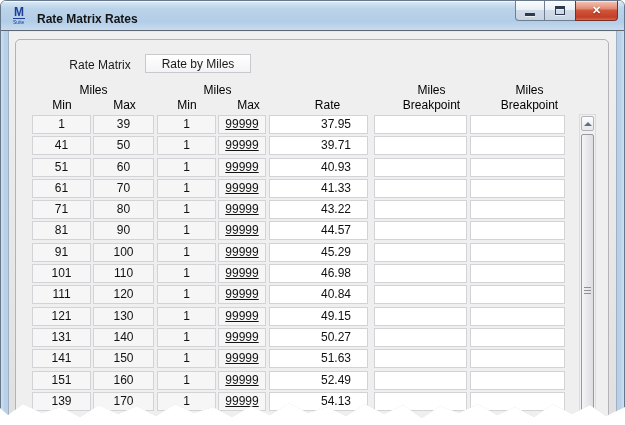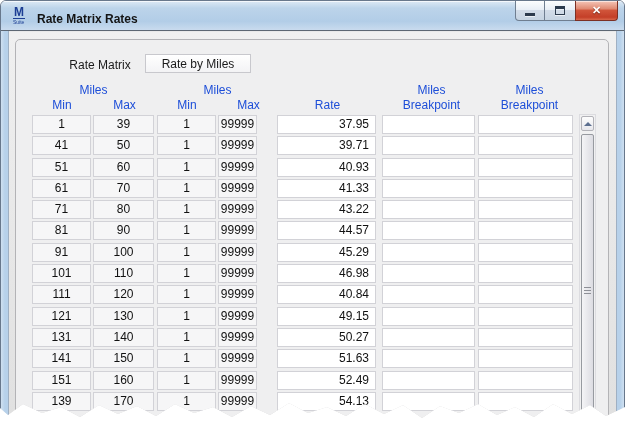--- a/index.html
+++ b/index.html
@@ -91,35 +91,35 @@
   
   .tab { position: absolute; height: 19px; font-size: 12px; color: #1a1a1a;
          display: flex; align-items: center; justify-content: center; cursor: default; margin-left: 40px; }
   .tab-inactive { left: 18px; top: 23px; width: 66px; }
   .tab-active {
     left: 96px; top: 22px; width: 106px;
     background: linear-gradient(180deg, #ffffff, #f3f3f5);
     border: 1px solid #c8c8cd;
   }
   
-  .hdr { position: absolute; font-size: 12px; color: #1d4ed8; text-align: center; height: 14px; line-height: 14px; }
+  .hdr { position: absolute; font-size: 12px; color: #000000; text-align: center; height: 14px; line-height: 14px; }
   
   .rows { position: absolute; left: 0; top: 114px; width: 625px; }
   .trow { height: 21.3px; padding-left: 31px; display: flex; align-items: flex-start; }
   .cell {
     height: 19px; border: 1px solid #d2d2d7; background: #ffffff;
     font-size: 12px; line-height: 17px; color: #111; overflow: hidden;
   }
   .cell.tint { background: #f6f6f7; }
   .cell.num { text-align: center; }
-  .cell.rate { text-align: right; padding-right: 6px; }
+  .cell.rate { text-align: right; padding-right: 16px; }
   .c1 { width: 59px; margin-right: 2px; }
   .c2 { width: 61px; margin-right: 3px; }
   .c3 { width: 59px; margin-right: 2px; }
-  .c4 { width: 39px; margin-right: 20px; }
+  .c4 { width: 48px; margin-right: 3px; text-decoration: underline; }
   .c5 { width: 99px; margin-right: 6px; }
   .c6 { width: 93px; margin-right: 3px; }
   .c7 { width: 95px; }
   
   .scrollbar {
     position: absolute; left: 578px; top: 113px; width: 17px; bottom: 0;
     background: #f0f0f1; border: 1px solid #dcdce0;
   }
   .sb-btn {
     position: absolute; left: 1px; top: 1px; width: 13px; height: 15px;

